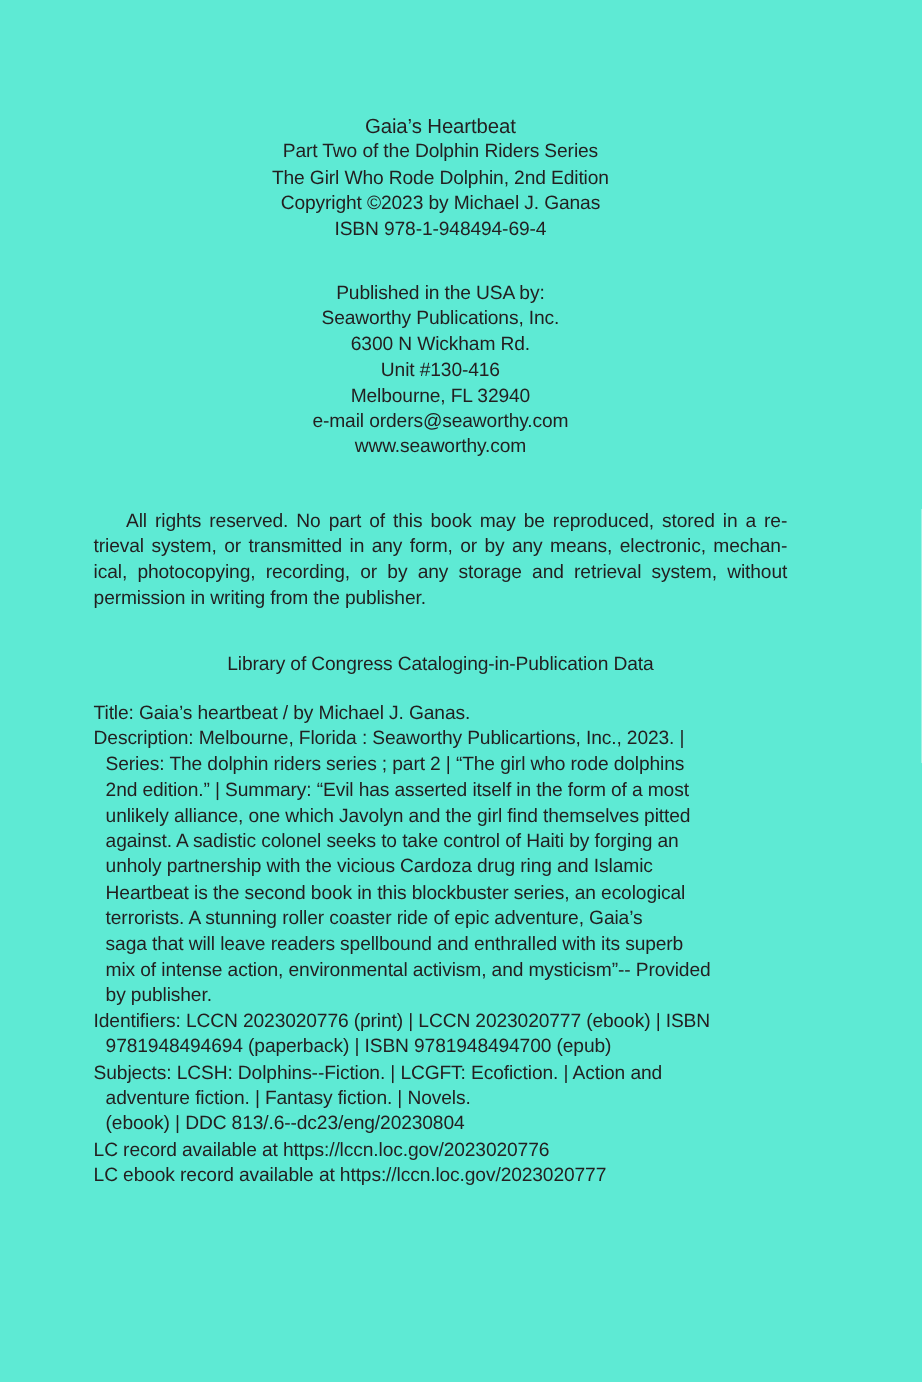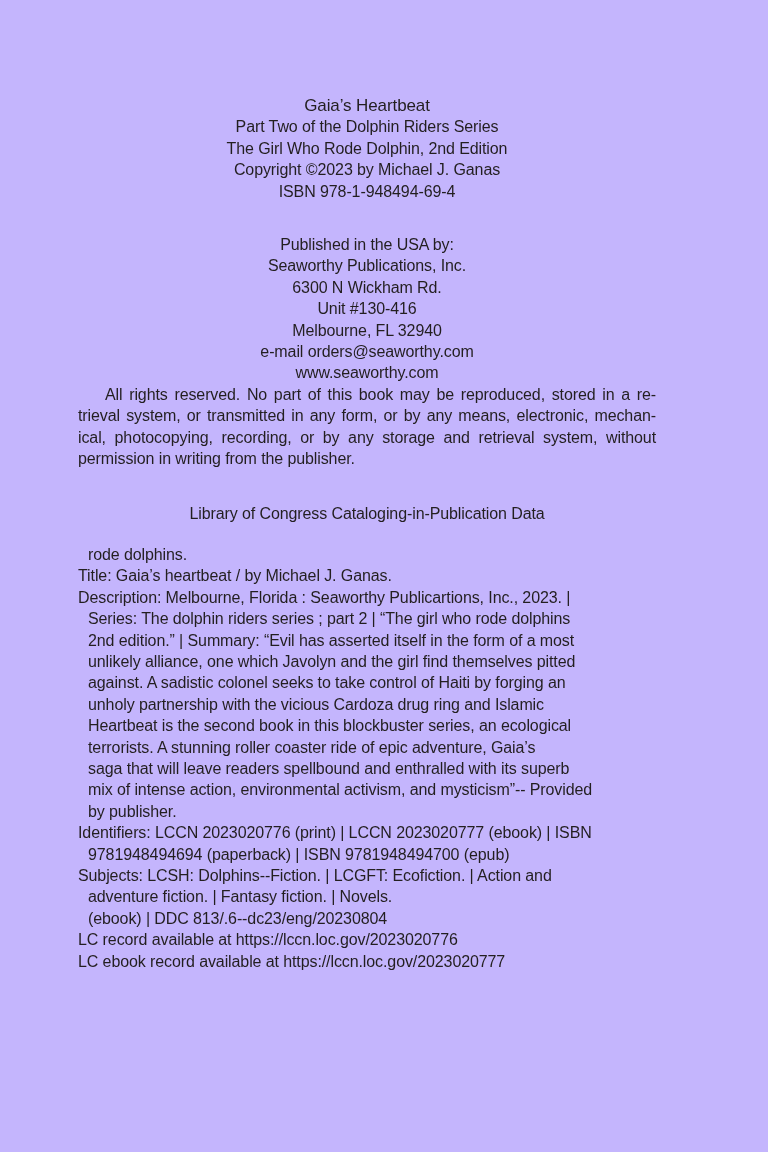--- a/index.html
+++ b/index.html
@@ -1,21 +1,21 @@
 <!DOCTYPE html>
 <html><head>
 <meta charset="utf-8">
 <style>
   html, body { margin: 0; padding: 0; }
   body { background: #ffffff; }
   .page {
     position: relative;
     width: 768px;
     height: 1152px;
-    background: #c4b5fd;
+    background: #5eead4;
     overflow: hidden;
   }
   .content {
     position: absolute;
     left: 78px;
     top: 95px;
     width: 578px;
     font-family: "Liberation Sans", sans-serif;
     font-size: 16px;
     line-height: 21.4px;
@@ -24,21 +24,21 @@
   }
   .line { white-space: pre-wrap; }
   .centered { text-align: center; }
   .title-main { font-size: 17px; }
   .publisher-block { margin-top: 32px; }
   .rights-block { margin-top: 0; }
   .rights-block .just {
     text-align: justify;
     text-align-last: justify;
   }
-  .rights-block .first { text-indent: 27px; }
+  .rights-block .first { text-indent: 27px; margin-top: 40px; }
   .loc-heading { margin-top: 33px; text-align: center; }
   .cip-block { margin-top: 20px; }
   .cip-block .cont { padding-left: 10px; }
 </style>
 </head>
 <body>
 
 <div class="page">
   <div class="content">
 
@@ -63,21 +63,20 @@
     <div class="rights-block">
       <div class="line just first">All rights reserved. No part of this book may be reproduced, stored in a re-</div>
       <div class="line just">trieval system, or transmitted in any form, or by any means, electronic, mechan-</div>
       <div class="line just">ical, photocopying, recording, or by any storage and retrieval system, without</div>
       <div class="line">permission in writing from the publisher.</div>
     </div>
 
     <div class="line loc-heading">Library of Congress Cataloging-in-Publication Data</div>
 
     <div class="cip-block">
-      <div class="line cont">rode dolphins.</div>
       <div class="line">Title: Gaia’s heartbeat / by Michael J. Ganas.</div>
       <div class="line">Description: Melbourne, Florida : Seaworthy Publicartions, Inc., 2023. |</div>
       <div class="line cont">Series: The dolphin riders series ; part 2 | “The girl who rode dolphins</div>
       <div class="line cont">2nd edition.” | Summary: “Evil has asserted itself in the form of a most</div>
       <div class="line cont">unlikely alliance, one which Javolyn and the girl find themselves pitted</div>
       <div class="line cont">against. A sadistic colonel seeks to take control of Haiti by forging an</div>
       <div class="line cont">unholy partnership with the vicious Cardoza drug ring and Islamic</div>
       <div class="line cont">Heartbeat is the second book in this blockbuster series, an ecological</div>
       <div class="line cont">terrorists. A stunning roller coaster ride of epic adventure, Gaia’s</div>
       <div class="line cont">saga that will leave readers spellbound and enthralled with its superb</div>

